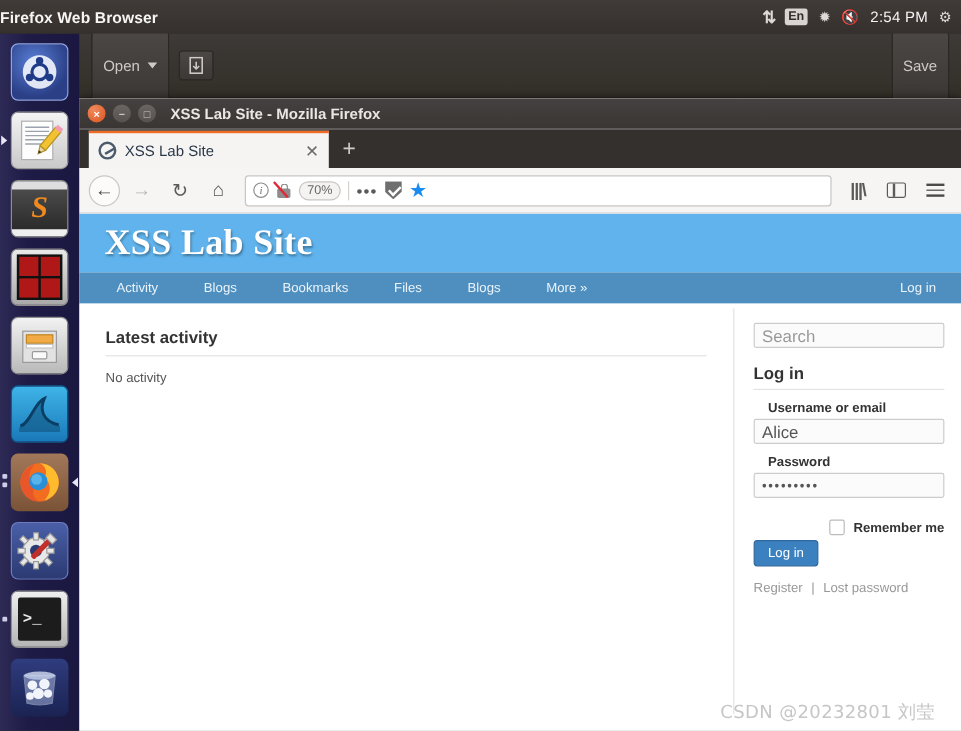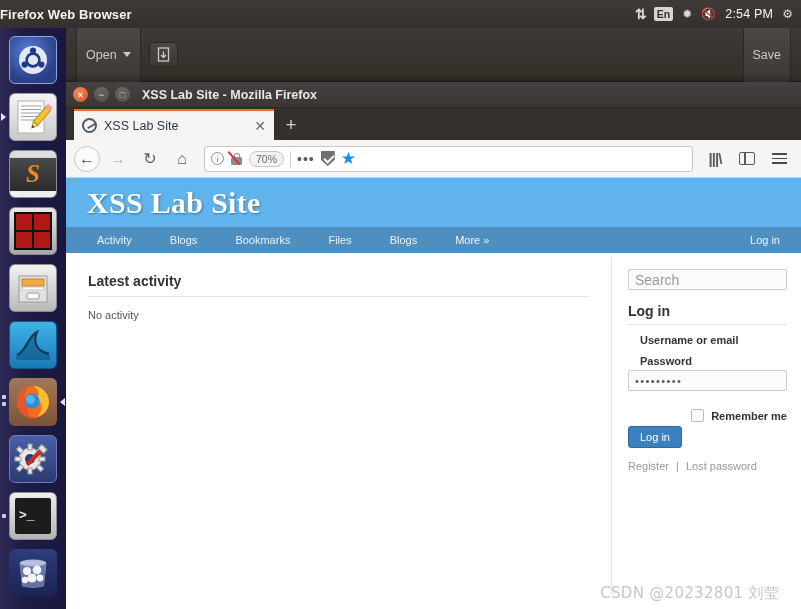--- a/index.html
+++ b/index.html
@@ -495,20 +495,21 @@
         </div>
 
         <div id="content-divider"></div>
 
         <div id="side-col">
           <div class="side-input">Search</div>
 
           <div id="login-heading">Log in</div>
 
           <div class="field-label">Username or email</div>
+          <div class="side-input filled">Alice</div>
 
           <div class="field-label">Password</div>
           <div class="side-input filled pw-dots">•••••••••</div>
 
           <div id="remember-row">
             <span id="remember-box"></span>
             <span id="remember-label">Remember me</span>
           </div>
 
           <div><span id="login-btn">Log in</span></div>

